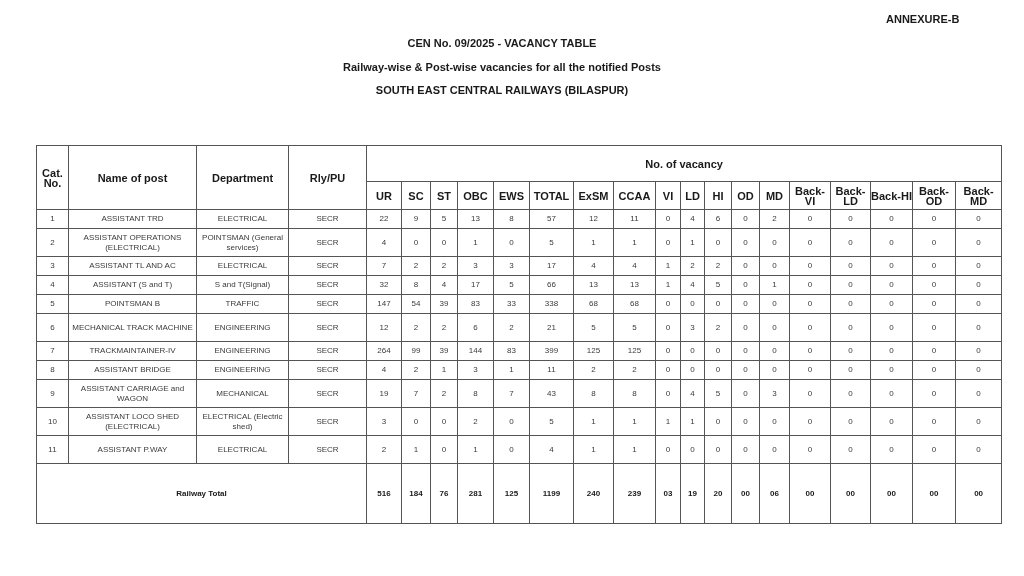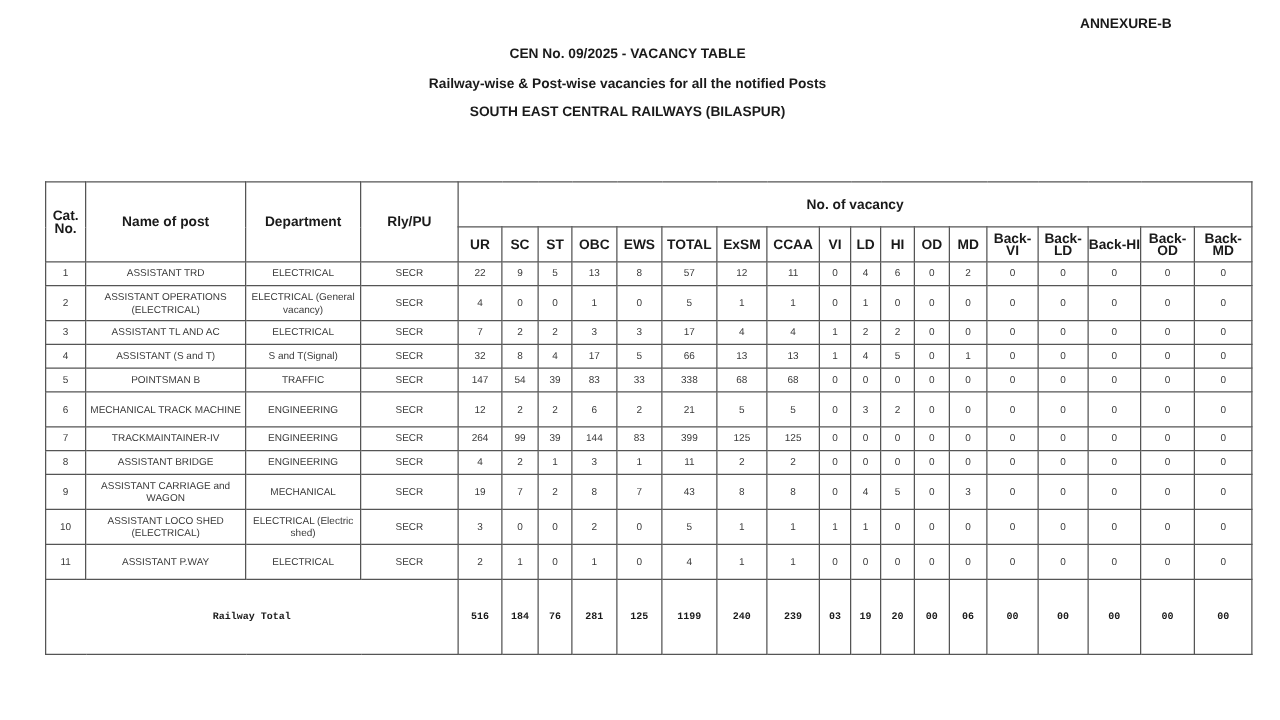--- a/index.html
+++ b/index.html
@@ -1,32 +1,32 @@
 <!DOCTYPE html>
 <html><head>
 <meta charset="utf-8">
 <style>
   html, body { margin: 0; padding: 0; background: #ffffff; }
   body { width: 1024px; height: 576px; position: relative; overflow: hidden;
          font-family: "Liberation Sans", sans-serif; color: #2a2a2a; }
-  .annex { position: absolute; top: 13px; left: 864px; font-size: 11px; font-weight: bold; color: #1a1a1a; }
+  .annex { position: absolute; top: 13px; left: 886px; font-size: 11px; font-weight: bold; color: #1a1a1a; }
   .title { position: absolute; left: 0; width: 1024px; text-align: center; font-weight: bold; font-size: 11px; color: #1a1a1a; }
   .t1 { top: 37px; left: -10px; }
   .t2 { top: 61px; left: -10px; }
   .t3 { top: 84px; left: -10px; }
   table.vac { position: absolute; top: 145px; left: 36px; width: 965px; border-collapse: collapse; table-layout: fixed; }
   table.vac td, table.vac th { border: 1px solid #555; text-align: center; vertical-align: middle;
      font-size: 8px; color: #3a3a3a; padding: 0; line-height: 10px; overflow: hidden; }
   table.vac th { font-weight: bold; color: #1a1a1a; font-size: 11px; }
   tr.h1 { height: 36px; }
   tr.h2 { height: 28px; }
   tr.r { height: 28px; }
   tr.rs { height: 19px; }
   tr.tot { height: 60px; }
-  tr.tot td { font-weight: bold; color: #1a1a1a; font-family: Liberation Mono, monospace; }
+  tr.tot td { font-weight: bold; color: #1a1a1a; }
   th.novac { text-align: center; }
 </style>
 </head>
 <body>
 
 <div class="annex">ANNEXURE-B</div>
 <div class="title t1">CEN No. 09/2025 - VACANCY TABLE</div>
 <div class="title t2">Railway-wise &amp; Post-wise vacancies for all the notified Posts</div>
 <div class="title t3">SOUTH EAST CENTRAL RAILWAYS (BILASPUR)</div>
 
@@ -105,21 +105,21 @@
         <td>2</td>
         <td>0</td>
         <td>0</td>
         <td>0</td>
         <td>0</td>
         <td>0</td>
       </tr>
       <tr class="r">
         <td>2</td>
         <td>ASSISTANT OPERATIONS (ELECTRICAL)</td>
-        <td>ELECTRICAL (General vacancy)</td>
+        <td>POINTSMAN (General services)</td>
         <td>SECR</td>
         <td>4</td>
         <td>0</td>
         <td>0</td>
         <td>1</td>
         <td>0</td>
         <td>5</td>
         <td>1</td>
         <td>1</td>
         <td>0</td>

